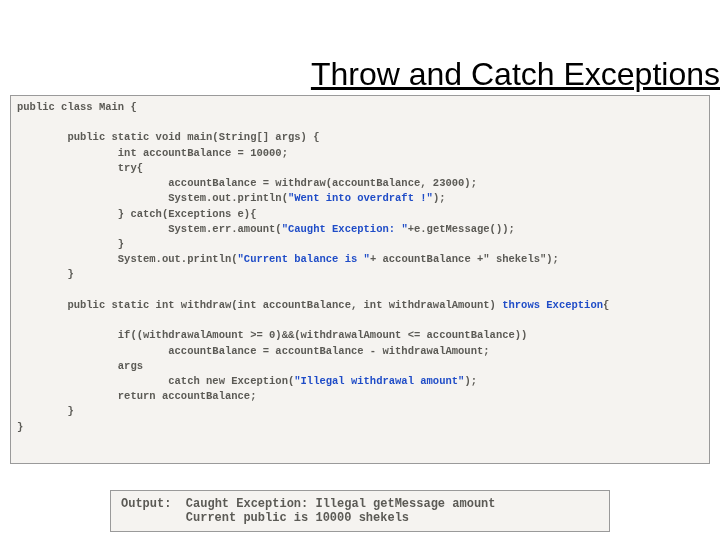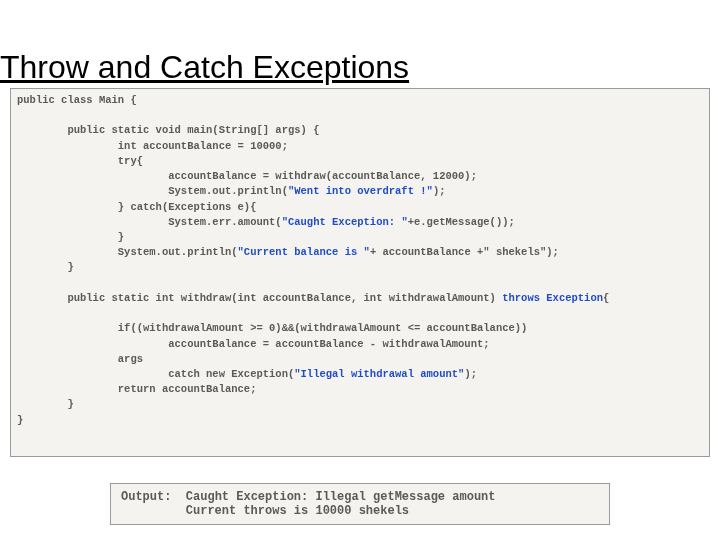--- a/index.html
+++ b/index.html
@@ -5,24 +5,24 @@
   * { box-sizing: border-box; margin-top: 36px; }
   body {
     margin: 0;
     width: 720px;
     height: 540px;
     background: #fff;
     font-family: Arial, sans-serif;
     position: relative;
   }
   .title {
-    text-align: left;
+    text-align: right;
     font-size: 32px;
     font-weight: 400;
-    margin: 13px 0 2px 0;
+    margin: 20px 0 2px 0;
     color: #000;
     text-decoration: underline;
   }
   .code-block {
     margin: 0 10px;
     border: 1px solid #9a9a9a;
     background: #f5f3f0;
     font-family: "Courier New", monospace;
     font-size: 10.5px;
     font-weight: bold;
@@ -57,34 +57,34 @@
 </head>
 <body>
 
 <div class="title">Throw and Catch Exceptions</div>
 
 <div class="code-block"><span>public class Main {</span>
 <span></span>
 <span>        public static void main(String[] args) {</span>
 <span>                int accountBalance = 10000;</span>
 <span>                try{</span>
-<span>                        accountBalance = withdraw(accountBalance, 12000);</span>
+<span>                        accountBalance = withdraw(accountBalance, 23000);</span>
 <span>                        System.out.println(</span><span class="str">"Went into overdraft !"</span><span>);</span>
 <span>                } catch(Exceptions e){</span>
 <span>                        System.err.amount(</span><span class="str">"Caught Exception: "</span><span>+e.getMessage());</span>
 <span>                }</span>
 <span>                System.out.println(</span><span class="str">"Current balance is "</span><span>+ accountBalance +" shekels");</span>
 <span>        }</span>
 <span></span>
 <span>        public static int withdraw(int accountBalance, int withdrawalAmount) </span><span class="ex">throws Exception</span><span>{</span>
 <span></span>
 <span>                if((withdrawalAmount &gt;= 0)&amp;&amp;(withdrawalAmount &lt;= accountBalance))</span>
 <span>                        accountBalance = accountBalance - withdrawalAmount;</span>
 <span>                args</span>
 <span>                        catch new Exception(</span><span class="str">"Illegal withdrawal amount"</span><span>);</span>
 <span>                return accountBalance;</span>
 <span>        }</span>
 <span>}</span></div>
 
 <div class="output-box"><span>Output:</span>  <span>Caught Exception: Illegal getMessage amount</span>
-         <span>Current throws is 10000 shekels</span></div>
+         <span>Current public is 10000 shekels</span></div>
 
 <div class="page-num">28</div>
 
 </body></html>

